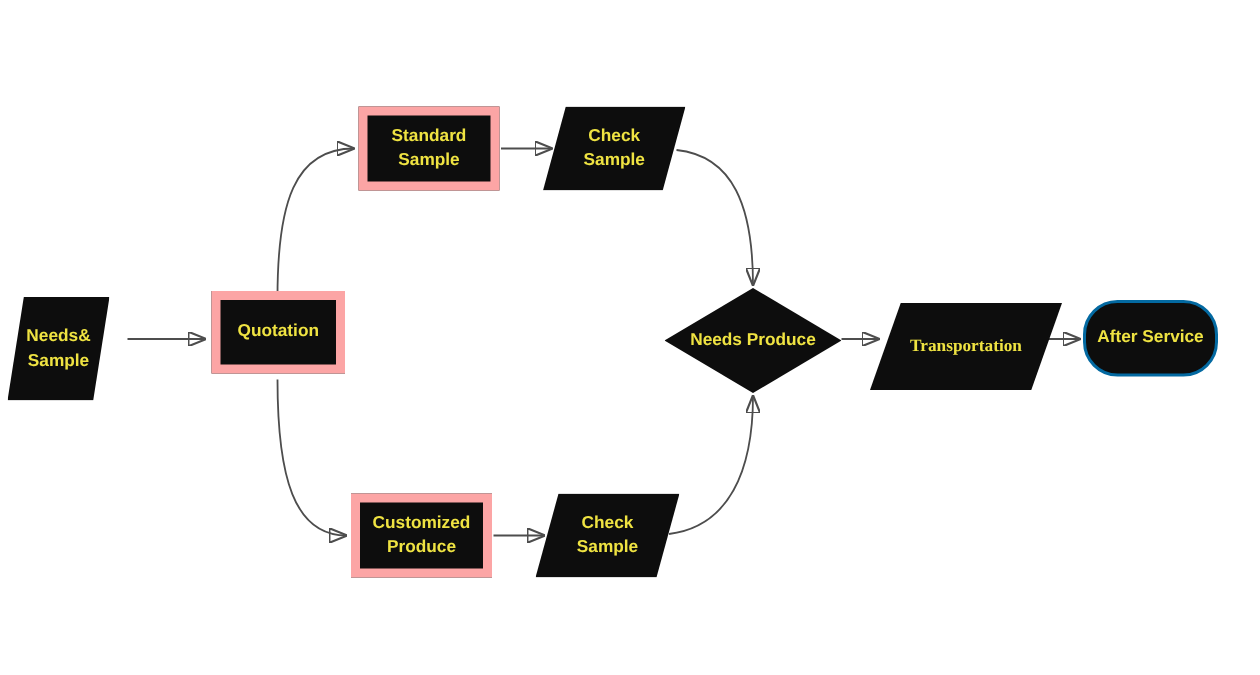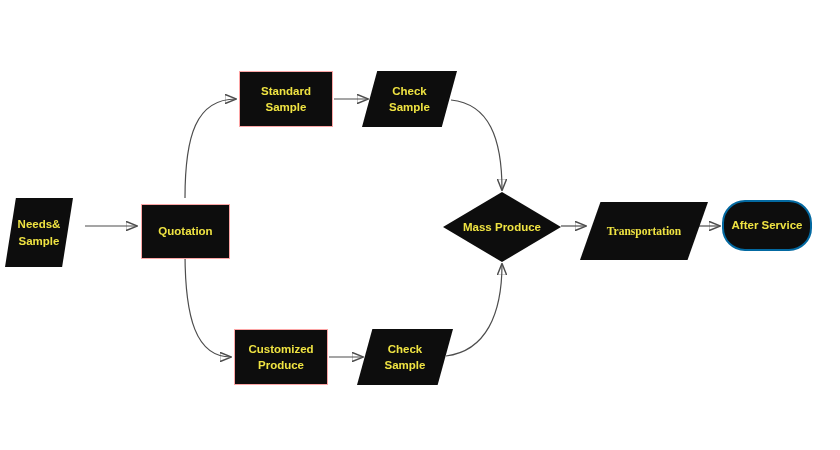--- a/index.html
+++ b/index.html
@@ -36,21 +36,21 @@
     box-sizing: border-box;
   }
   .node .label {
     color: #efe342;
     font-weight: bold;
     font-size: 11.5px;
     line-height: 1.4;
     text-align: center;
     white-space: pre-line;
   }
-  .shape-rect { border: 1px solid #fca5a5; }
+  .shape-rect { border: 6px solid #fca5a5; }
   .shape-parallelogram {
     clip-path: polygon(16% 0, 100% 0, 84% 100%, 0 100%);
     justify-content: center;
   }
   .shape-diamond {
     clip-path: polygon(50% 0, 100% 50%, 50% 100%, 0 50%);
   }
   .shape-stadium {
     border: 2px solid #0369a1;
     border-radius: 23px;
@@ -76,21 +76,21 @@
     <path d="M 446 356 C 486 351, 502 314, 502 264" marker-end="url(#arrow)"></path>
     <path d="M 561 226 L 586 226" marker-end="url(#arrow)"></path>
     <path d="M 697 226 L 720 226" marker-end="url(#arrow)"></path>
   </svg>
 
   <div class="node shape-parallelogram" style="left:5px; top:198px; width:68px; height:69px;">
     <span class="label">Needs&amp;
 Sample</span>
   </div>
 
-  <div class="node shape-rect" style="left:141px; top:204px; width:89px; height:55px;">
+  <div class="node shape-rect" style="left:141px; top:194px; width:89px; height:55px;">
     <span class="label">Quotation</span>
   </div>
 
   <div class="node shape-rect" style="left:239px; top:71px; width:94px; height:56px;">
     <span class="label">Standard
 Sample</span>
   </div>
 
   <div class="node shape-parallelogram" style="left:362px; top:71px; width:95px; height:56px;">
     <span class="label">Check
@@ -101,21 +101,21 @@
     <span class="label">Customized
 Produce</span>
   </div>
 
   <div class="node shape-parallelogram" style="left:357px; top:329px; width:96px; height:56px;">
     <span class="label">Check
 Sample</span>
   </div>
 
   <div class="node shape-diamond" style="left:443px; top:192px; width:118px; height:70px;">
-    <span class="label">Mass Produce</span>
+    <span class="label">Needs Produce</span>
   </div>
 
   <div class="node shape-parallelogram" style="left:580px; top:202px; width:128px; height:58px;font-family:Liberation Serif, serif;">
     <span class="label">Transportation</span>
   </div>
 
   <div class="node shape-stadium" style="left:722px; top:200px; width:90px; height:51px;">
     <span class="label">After Service</span>
   </div>
 

